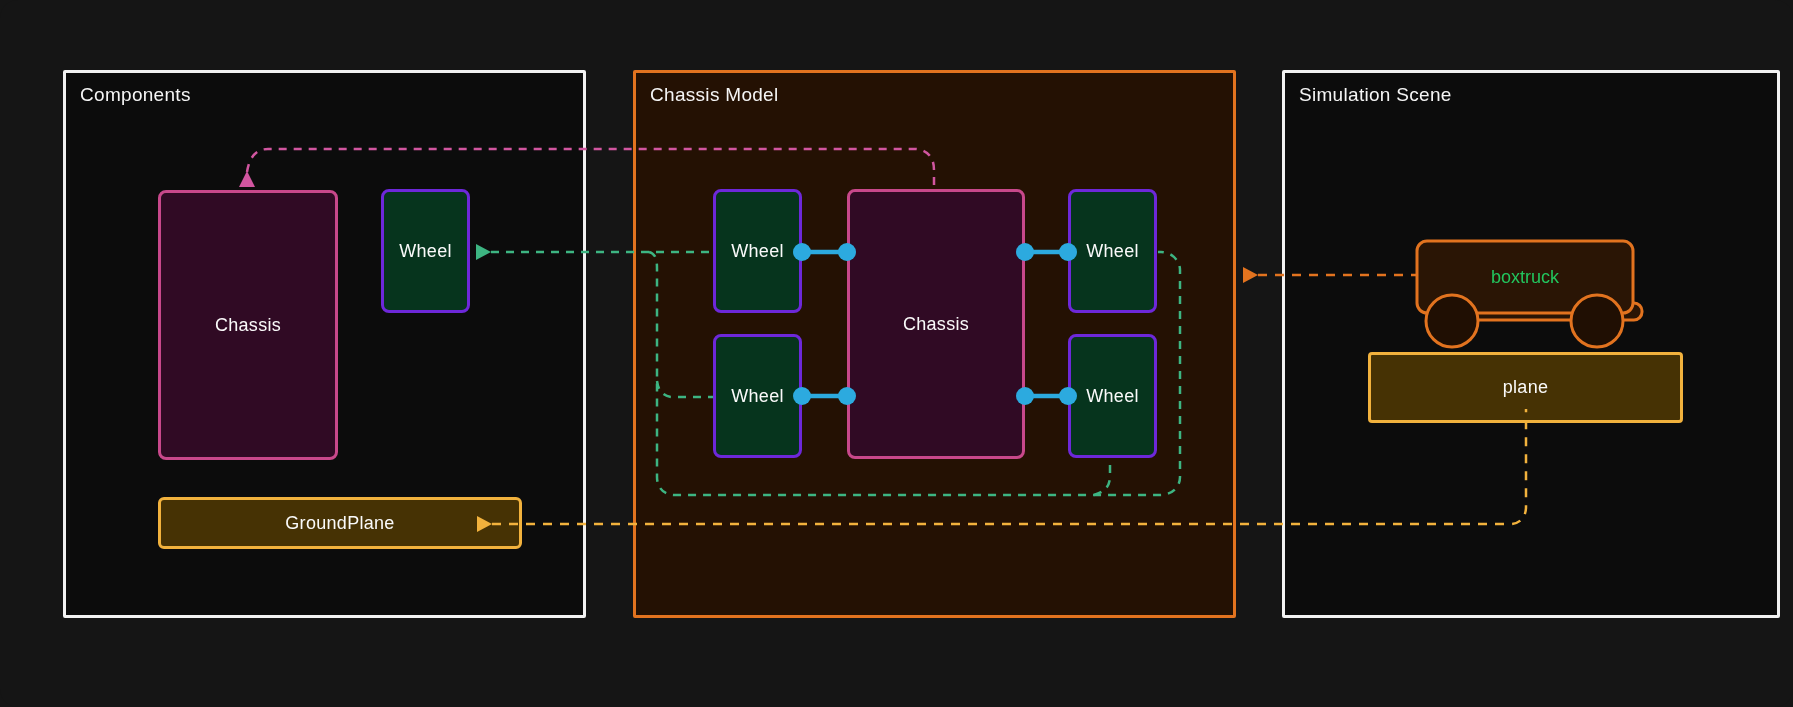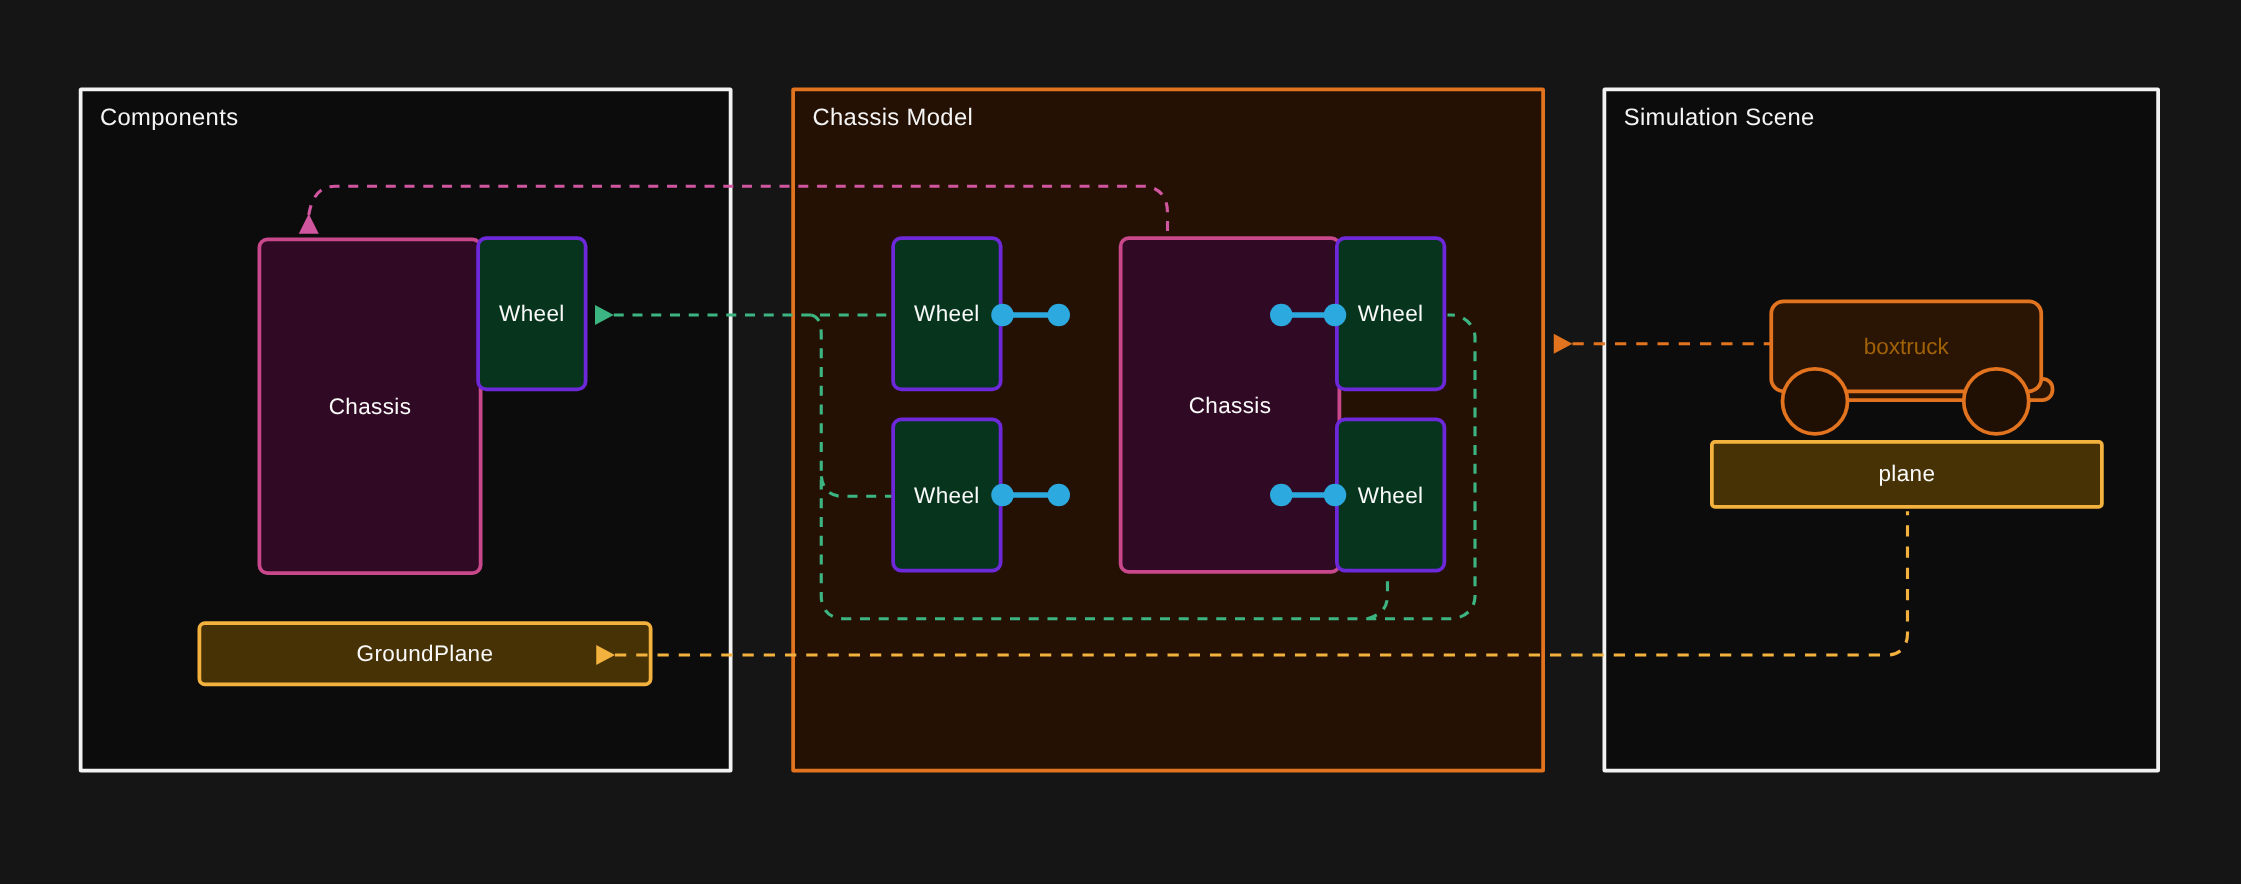--- a/index.html
+++ b/index.html
@@ -8,43 +8,43 @@
     font-family:"Liberation Sans",sans-serif;color:#fafafa;border-radius:18px;
   }
   .panel{position:absolute;box-sizing:border-box;border-radius:2px;z-index:1;}
   .panel.light{border:3px solid #f2f2f2;background:#0c0c0c;}
   .panel.orange{border:3px solid #e2731f;background:#241103;}
   .panel-title{position:absolute;left:14px;top:11px;font-size:19px;letter-spacing:.3px;color:#f5f5f5;}
   .node{
     position:absolute;box-sizing:border-box;display:flex;align-items:center;justify-content:center;
     font-size:18px;letter-spacing:.3px;color:#fafafa;z-index:2;border-radius:8px;
   }
-  .node.pink{border:3px solid #c8488b;background:#300a24;margin-left:48px;}
+  .node.pink{border:3px solid #c8488b;background:#300a24;}
   .node.green{border:3px solid #6d28d9;background:#06341d;}
   .node.yellow{border:3px solid #f2b23d;background:#463204;border-radius:6px;}
   #overlay{position:absolute;left:0;top:0;z-index:3;pointer-events:none;}
   .truck-label{
     position:absolute;left:1417px;top:241px;width:216px;height:72px;z-index:4;
-    display:flex;align-items:center;justify-content:center;font-size:18px;color:#a16207;
+    display:flex;align-items:center;justify-content:center;font-size:18px;color:#22c55e;
   }
 </style>
 </head>
 <body>
 
 <div id="stage">
 
   <div class="panel light" style="left:63px;top:70px;width:523px;height:548px;">
     <div class="panel-title">Components</div>
   </div>
 
   <div class="panel orange" style="left:633px;top:70px;width:603px;height:548px;">
     <div class="panel-title">Chassis Model</div>
   </div>
 
-  <div class="panel light" style="left:1282px;top:70px;width:446px;height:548px;">
+  <div class="panel light" style="left:1282px;top:70px;width:498px;height:548px;">
     <div class="panel-title">Simulation Scene</div>
   </div>
 
   <div class="node pink" style="left:158px;top:190px;width:180px;height:270px;">
     <span>Chassis</span>
   </div>
   <div class="node green" style="left:381px;top:189px;width:89px;height:124px;">
     <span>Wheel</span>
   </div>
   <div class="node yellow" style="left:158px;top:497px;width:364px;height:52px;">
@@ -60,21 +60,21 @@
   <div class="node pink" style="left:847px;top:189px;width:178px;height:270px;">
     <span>Chassis</span>
   </div>
   <div class="node green" style="left:1068px;top:189px;width:89px;height:124px;">
     <span>Wheel</span>
   </div>
   <div class="node green" style="left:1068px;top:334px;width:89px;height:124px;">
     <span>Wheel</span>
   </div>
 
-  <div class="node yellow" style="left:1368px;top:352px;width:315px;height:55px;border-radius:4px;">
+  <div class="node yellow" style="left:1368px;top:352px;width:315px;height:71px;border-radius:4px;">
     <span>plane</span>
   </div>
 
   <div class="truck-label">boxtruck</div>
 
   <svg id="overlay" width="1793" height="707" viewBox="0 0 1793 707">
 
     <g>
       <rect x="1440" y="303" width="202" height="17" rx="8" fill="#2a1505" stroke="#e2731f" stroke-width="3"></rect>
       <rect x="1417" y="241" width="216" height="72" rx="10" fill="#2a1505" stroke="#e2731f" stroke-width="3"></rect>

